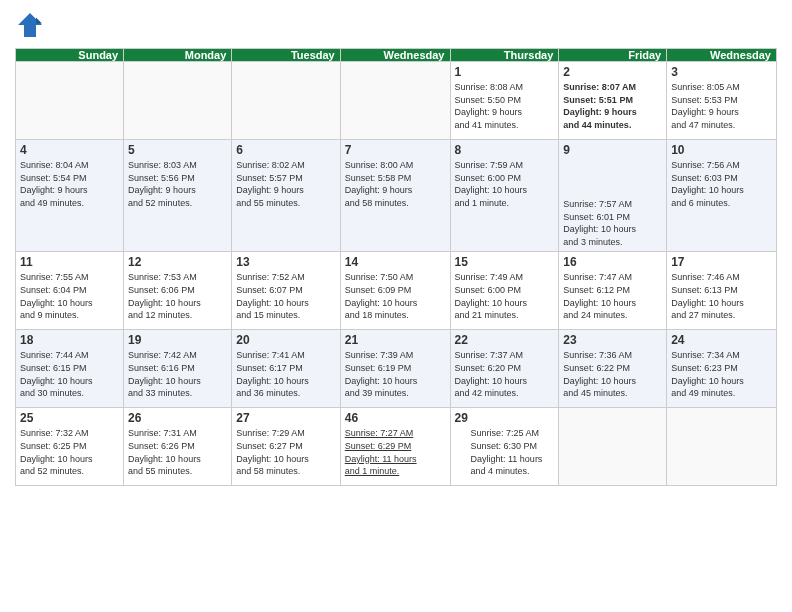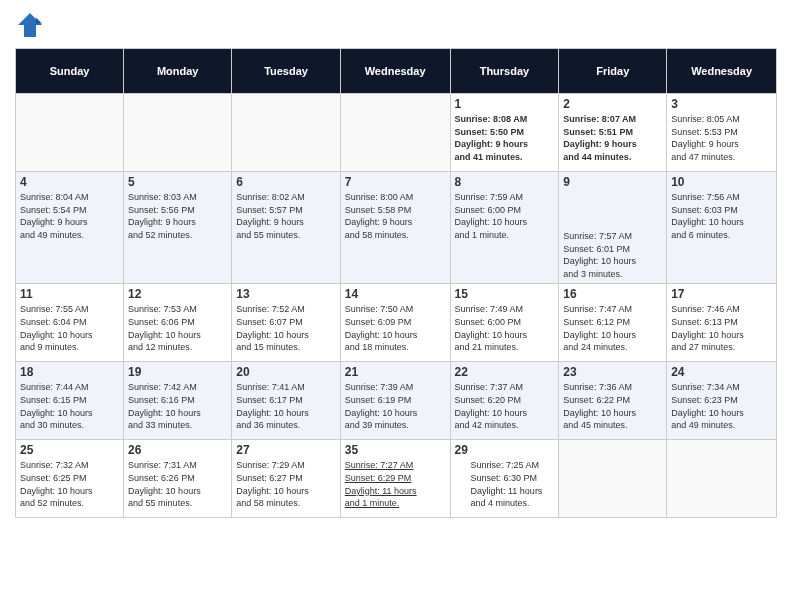--- a/index.html
+++ b/index.html
@@ -50,24 +50,24 @@
     .location {
       font-size: 14px;
       color: #555;
     }
     .calendar {
       width: 100%;
       border-collapse: collapse;
       font-size: 9.5px;
     }
     .calendar th {
-      background-color: #0f172a;
+      background-color: #15803d;
       color: #fff;
-      padding: 16px 5px;
-      text-align: center;
+      padding: 0 5px;
+      text-align: right;
       font-size: 11px;
       font-weight: bold;
       border: 1px solid #ccc;
     }
     .calendar td {
       border: 1px solid #ccc;
       vertical-align: top;
       padding: 3px 4px;
       width: 113px;
       height: 78px;
@@ -126,21 +126,21 @@
         </tr>
     </thead>
     <tbody id="calendar-body">
     <tr>
           <td class="empty"></td>
           <td class="empty"></td>
           <td class="empty"></td>
           <td class="empty"></td>
           <td>
             <span class="day-num">1</span>
-            <div class="day-info" style="white-space: pre-line; font-weight: bold;">Sunrise: 8:08 AM
+            <div class="day-info" style="white-space: pre-line;">Sunrise: 8:08 AM
 Sunset: 5:50 PM
 Daylight: 9 hours
 and 41 minutes.</div>
           </td>
           <td>
             <span class="day-num">2</span>
             <div class="day-info" style="white-space: pre-line; font-weight: bold;">Sunrise: 8:07 AM
 Sunset: 5:51 PM
 Daylight: 9 hours
 and 44 minutes.</div>
@@ -322,21 +322,21 @@
 and 55 minutes.</div>
           </td>
           <td>
             <span class="day-num">27</span>
             <div class="day-info" style="white-space: pre-line;">Sunrise: 7:29 AM
 Sunset: 6:27 PM
 Daylight: 10 hours
 and 58 minutes.</div>
           </td>
           <td>
-            <span class="day-num">35</span>
+            <span class="day-num">46</span>
             <div class="day-info" style="white-space: pre-line; text-decoration: underline;">Sunrise: 7:27 AM
 Sunset: 6:29 PM
 Daylight: 11 hours
 and 1 minute.</div>
           </td>
           <td>
             <span class="day-num">29</span>
             <div class="day-info" style="white-space: pre-line; margin-left: 16px;">Sunrise: 7:25 AM
 Sunset: 6:30 PM
 Daylight: 11 hours

